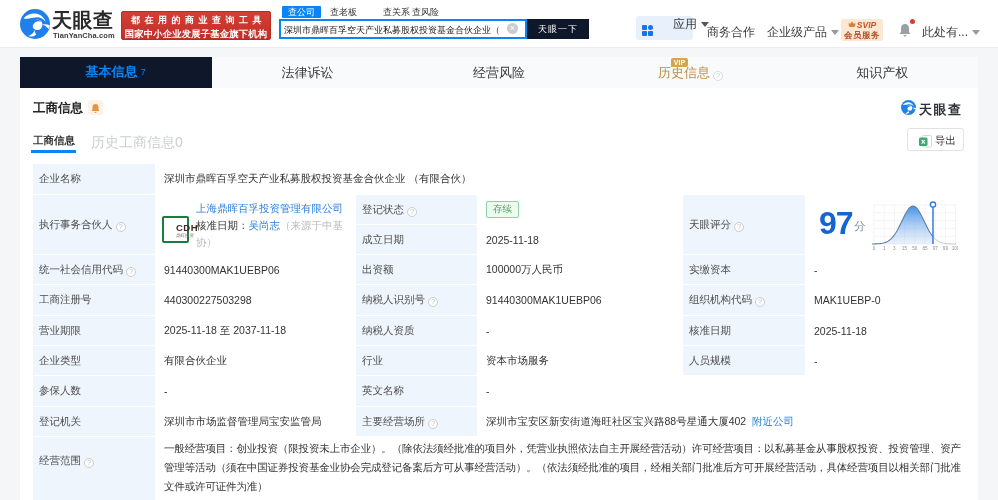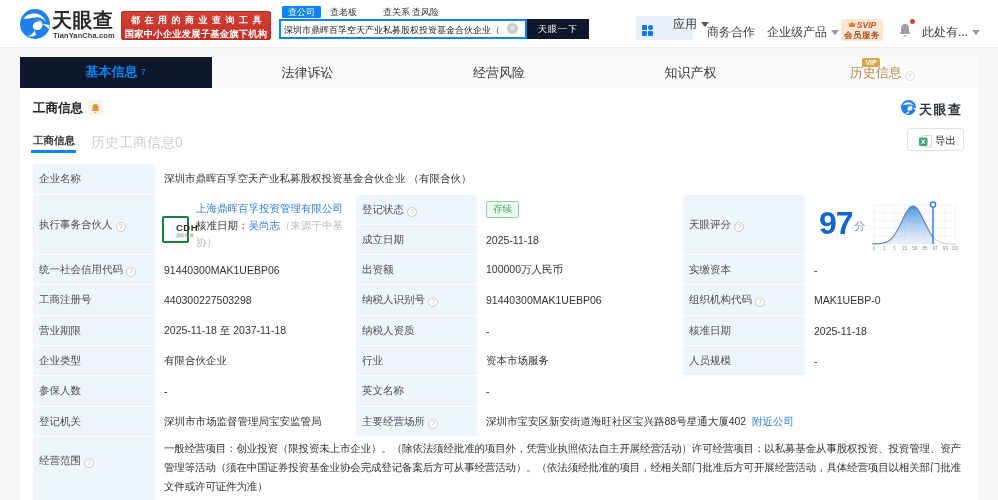--- a/index.html
+++ b/index.html
@@ -101,22 +101,22 @@
       <path d="M7 1 C4.5 1 3 3 3 5.5 L3 9 L1.5 11 L12.5 11 L11 9 L11 5.5 C11 3 9.5 1 7 1z M5.5 12 a1.5 1.5 0 0 0 3 0z" fill="#9aa0a6"></path>
     </svg>
   <div id="belldot"></div>
   <div class="hmenu" style="left:922px;">此处有...<span class="caret" style="border-top-color:#999;"></span></div>
 </div>
 
 <div id="tabbar">
   <div class="tab active">基本信息<span class="cnt">7</span></div>
   <div class="tab">法律诉讼</div>
   <div class="tab">经营风险</div>
+  <div class="tab" id="tabHist">历史信息<span class="qmark" style="border-color:#d8dbdf;color:#c3c7cc;">?</span><span id="vipBadge">VIP</span></div>
   <div class="tab">知识产权</div>
-  <div class="tab" id="tabHist">历史信息<span class="qmark" style="border-color:#d8dbdf;color:#c3c7cc;">?</span><span id="vipBadge">VIP</span></div>
 </div>
 
 <div id="card"></div>
 <div id="secTitle">工商信息</div>
 <div id="secBell"><svg width="9" height="10" viewBox="0 0 9 10" style="margin-top:2px;">
       <path d="M4.5 0 C2.5 0 1.5 1.5 1.5 3.2 L1.5 5.5 L0.5 7 L8.5 7 L7.5 5.5 L7.5 3.2 C7.5 1.5 6.5 0 4.5 0z M3.4 8 a1.1 1.1 0 0 0 2.2 0z" fill="#e89143"></path>
     </svg></div>
 <svg id="wmIcon" viewBox="0 0 30 30">
     <circle cx="15" cy="15" r="15" fill="#2080ea"></circle>
     <path d="M3.5 9.5 C7 5.2 12.3 3.6 17 4.8 C21.3 5.9 24.6 9 25.8 13 C23.4 9.8 19.6 8 15.7 8.4 C10.9 8.8 6.6 10.4 3.5 9.5z" fill="#fff"></path>

